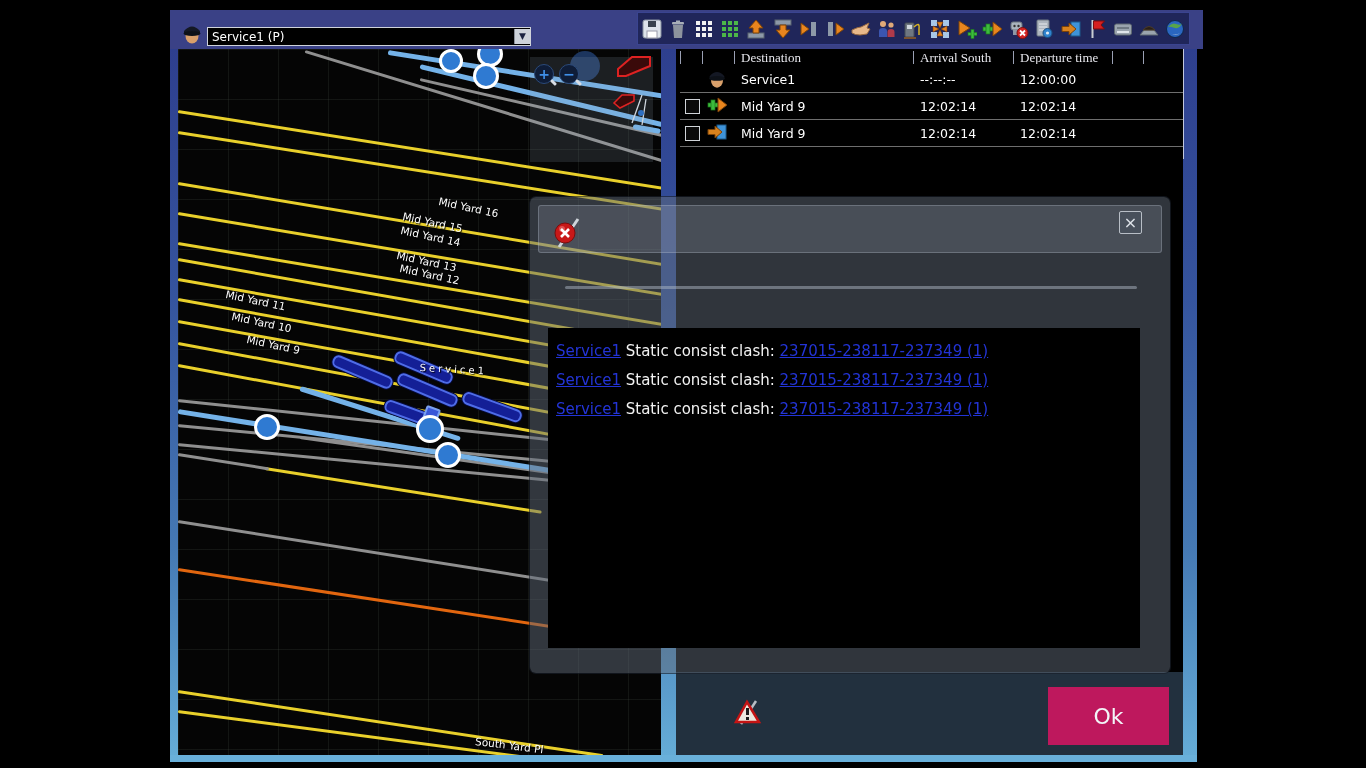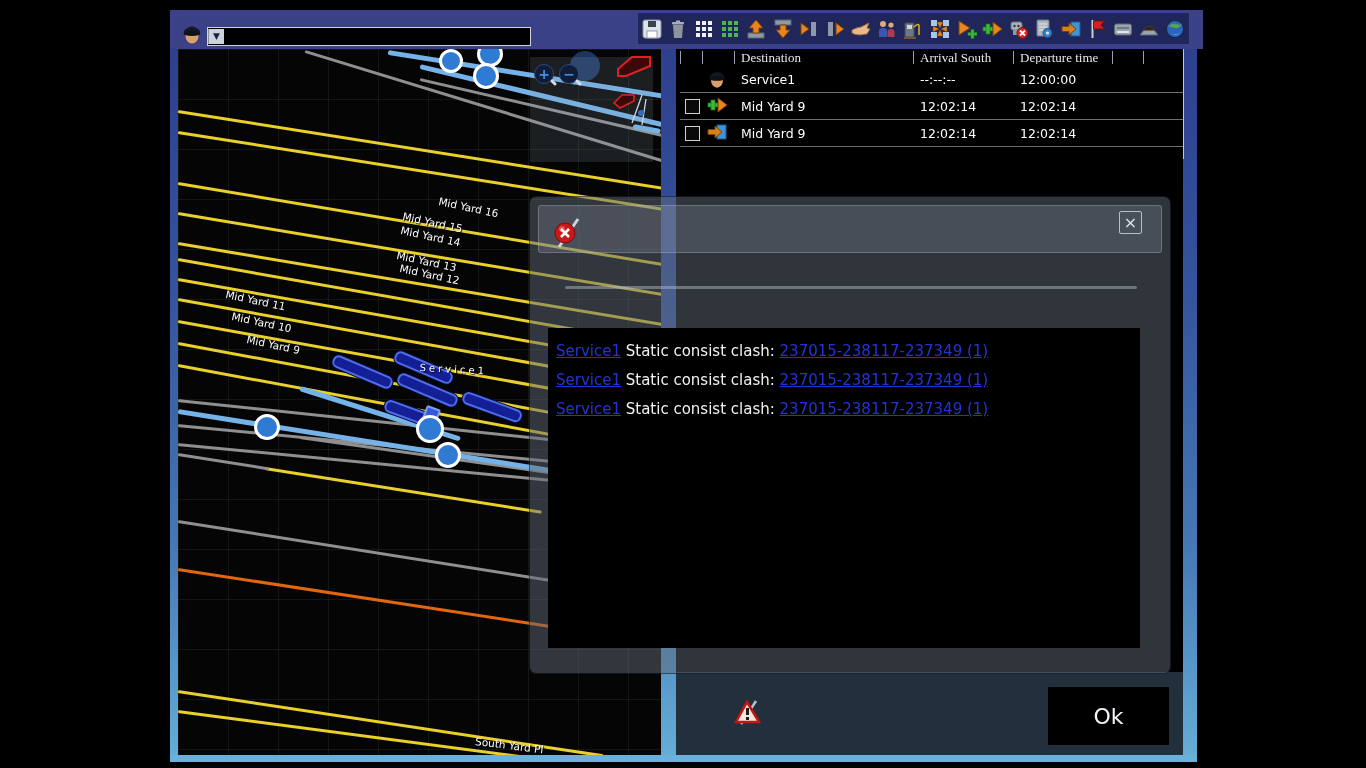--- a/index.html
+++ b/index.html
@@ -50,21 +50,21 @@
   .thead{height:17px;font-size:13px;color:#e8e8ee;font-family:Liberation Serif, serif;}
   .thead>div{border-left:1px solid #9aa0b4;height:13px;line-height:13px;padding-left:6px;
      overflow:hidden;white-space:nowrap;}
   .tdata{height:26px;font-size:12.5px;border-bottom:1px solid #6e6e6e;}
   .cell{padding-left:7px;white-space:nowrap;}
   .cbx{width:13px;height:13px;border:1px solid #cfd3d8;background:#0a0a0a;margin-left:5px;}
   .rowicon{width:22px;height:22px;margin-left:4px;}
   #tbl-right-line{left:1183px;top:49px;width:1px;height:110px;background:#e8e8ee;opacity:.8;}
   
   #footer{left:676px;top:672px;width:507px;height:83px;background:#22303e;}
-  #ok-btn{position:absolute;right:14px;top:15px;width:121px;height:58px;background:#000000;
+  #ok-btn{position:absolute;right:14px;top:15px;width:121px;height:58px;background:#be185d;
      color:#f2f5f8;font-size:22px;display:flex;align-items:center;justify-content:center;}
   
   #dialog{left:530px;top:197px;width:640px;height:476px;background:rgba(95,105,120,.50);
      border-radius:6px;box-shadow:0 0 0 1px rgba(25,30,42,.65);}
   #dlg-header{position:absolute;left:8px;top:8px;width:622px;height:46px;
      background:rgba(160,170,185,.22);border:1px solid rgba(195,205,220,.28);border-radius:3px;}
   #dlg-close{position:absolute;right:28px;top:14px;width:23px;height:23px;
      border:1px solid #b8bec6;border-radius:2px;background:rgba(75,85,100,.35);
      color:#dde2e8;font-size:16px;line-height:21px;text-align:center;box-sizing:border-box;}
   #dlg-divider{position:absolute;left:35px;top:89px;width:572px;height:3px;
@@ -82,20 +82,21 @@
 <div class="abs frame" id="frame-sep"></div>
 <div class="abs frame" id="frame-right"></div>
 <div class="abs" id="frame-bottom"></div>
 
 <svg class="abs" style="left:181px;top:21px" width="22" height="24" viewBox="0 0 22 24">
   <ellipse cx="11" cy="15" rx="6.5" ry="7.5" fill="#d9a06b"></ellipse>
   <path d="M3 10 q8 -9 16 0 l0 3 q-8 -5 -16 0 z" fill="#141824"></path>
   <ellipse cx="11" cy="12.5" rx="8.5" ry="2.6" fill="#0d1118"></ellipse>
 </svg>
 <div class="abs" id="service-select">
+  <span class="val">Service1 (P)</span>
   <span class="dd">▼</span>
 </div>
 
 <div class="abs" id="toolbar">
   <span class="tbi">
       <svg width="22" height="22">
         <rect x="2" y="2" width="18" height="18" rx="2" fill="#dde3ea" stroke="#8892a0"></rect>
         <rect x="7" y="3" width="8" height="6" fill="#39424e"></rect>
         <rect x="6" y="13" width="10" height="7" fill="#fff" stroke="#99a"></rect>
       </svg>

